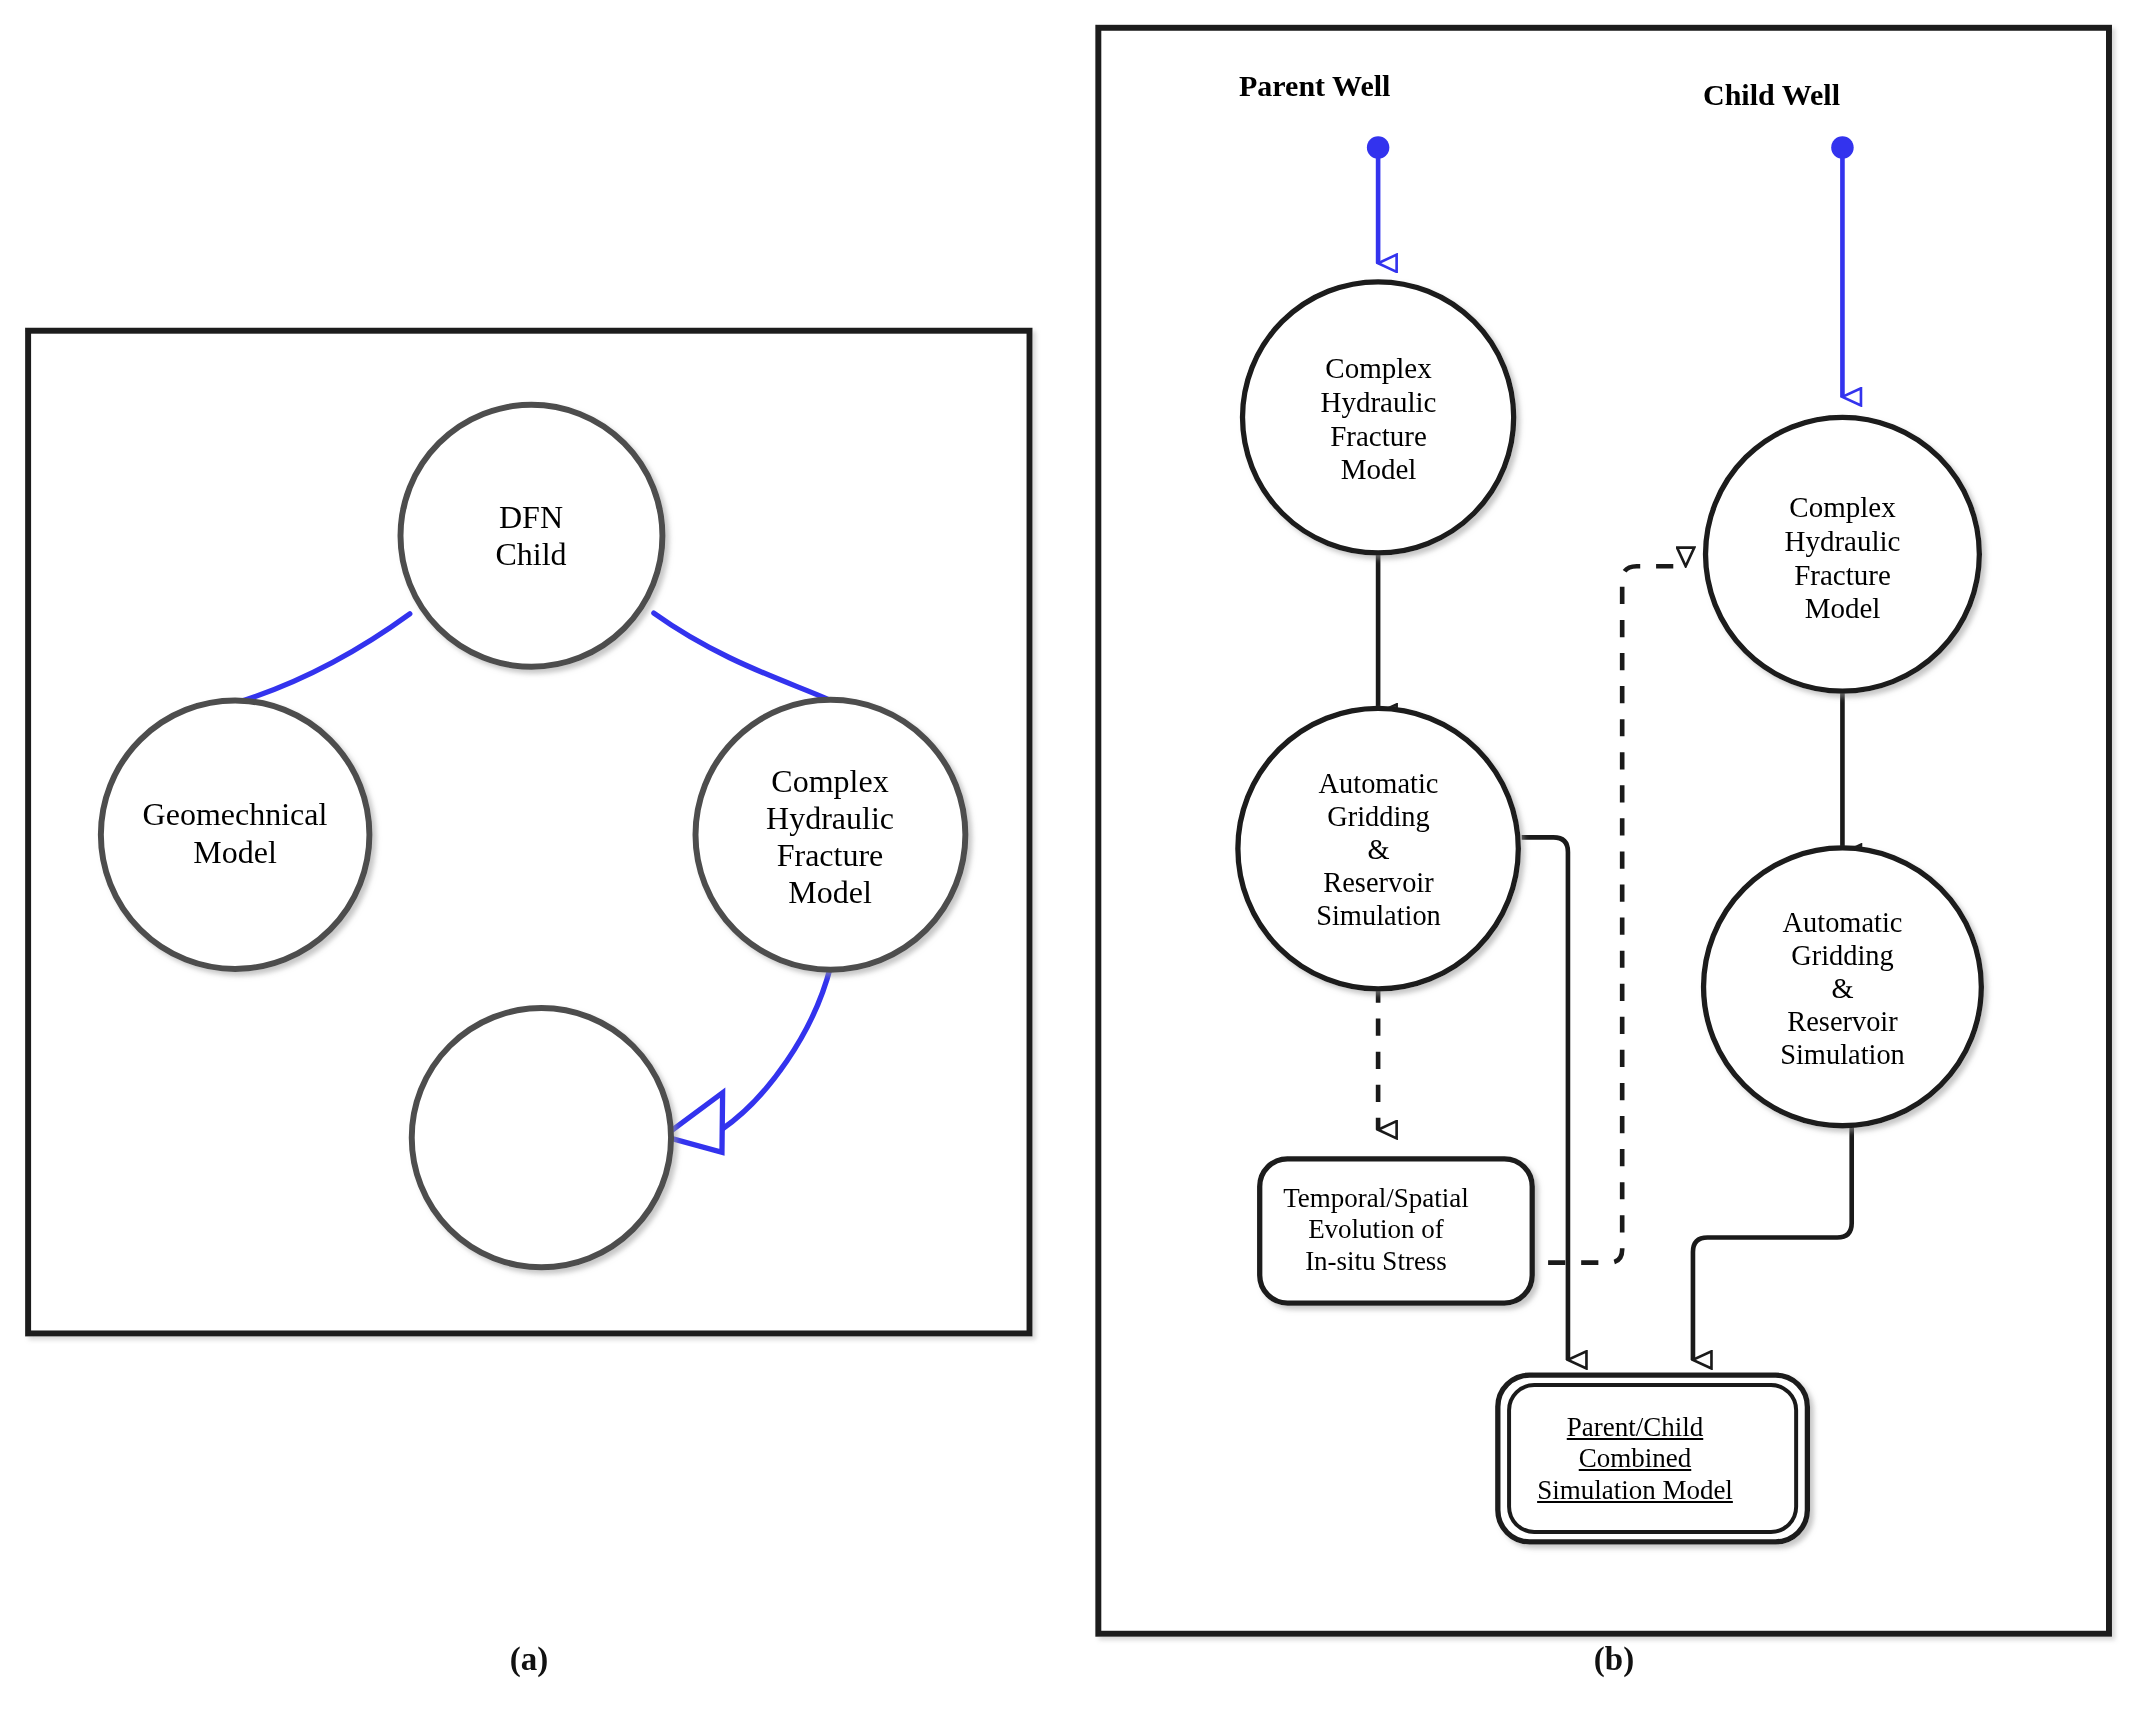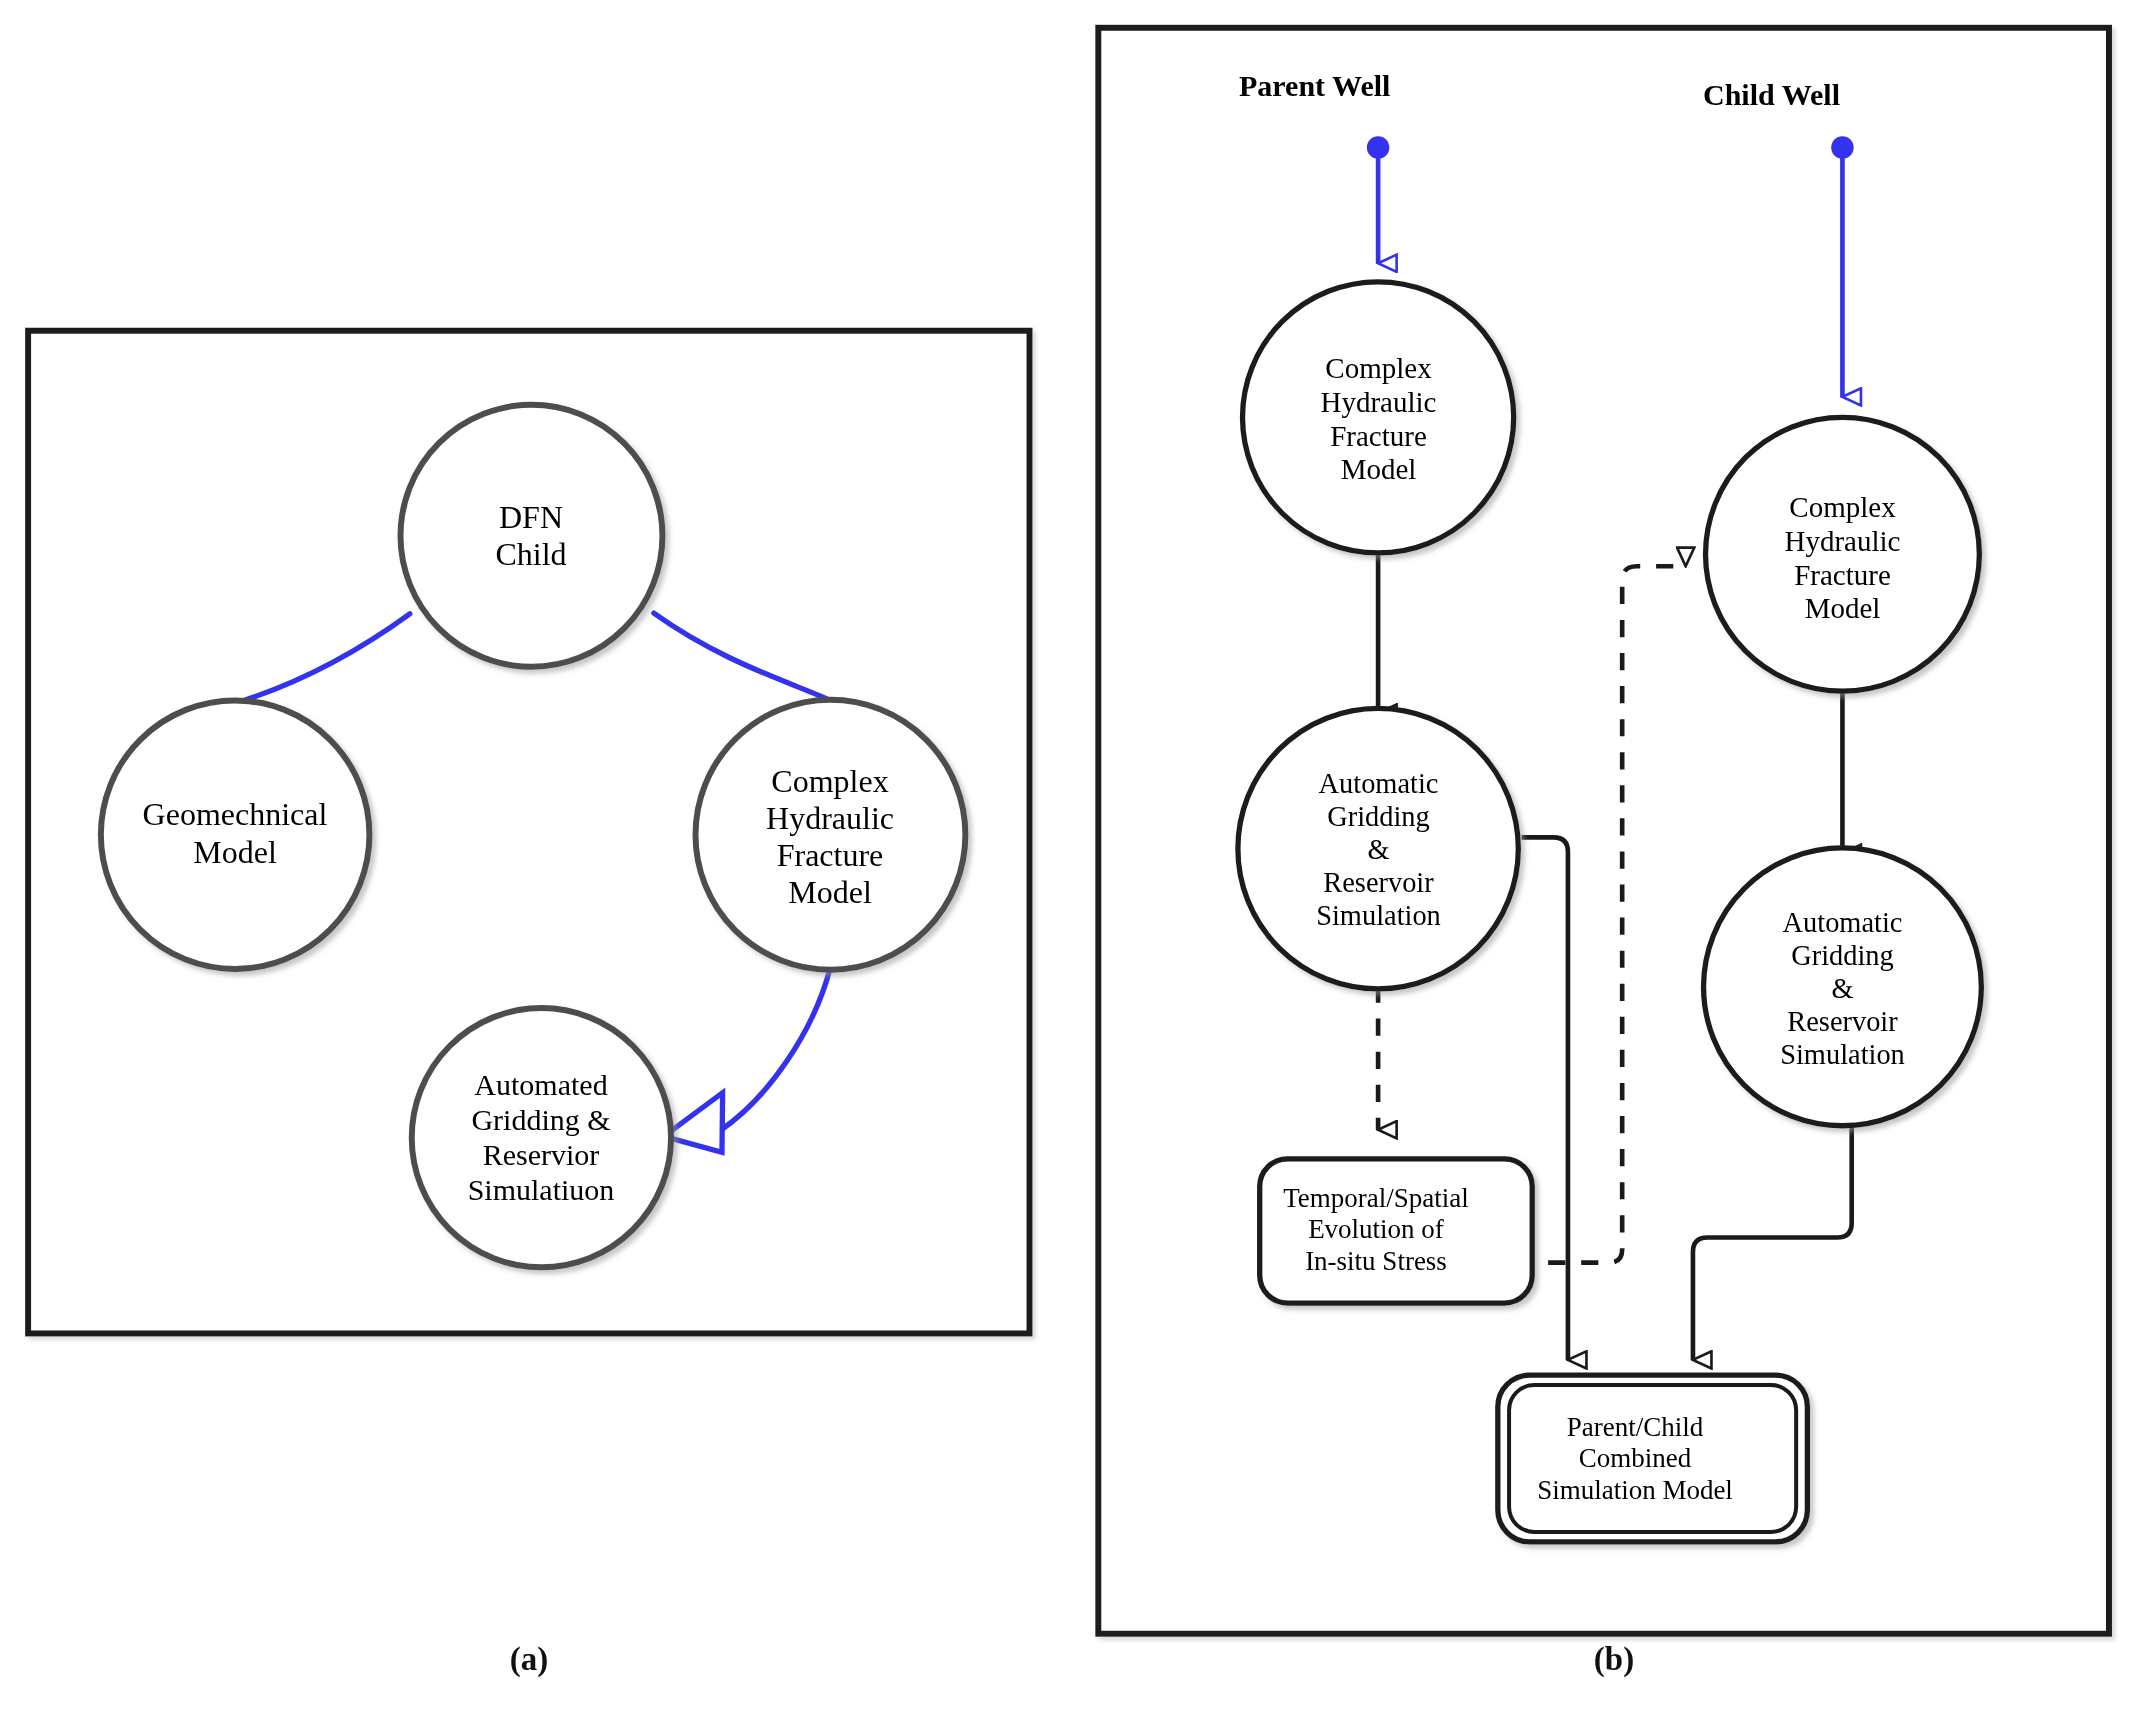--- a/index.html
+++ b/index.html
@@ -124,24 +124,20 @@
 Child</div>
 
   <div class="node-label" style="left:106px; top:764px; width:258px; height:139px; font-size:32px;">Geomechnical
 Model</div>
 
   <div class="node-label" style="left:703px; top:731px; width:254px; height:212px; font-size:32px;">Complex
 Hydraulic
 Fracture
 Model</div>
 
-  <div class="node-label" style="left:418px; top:1033px; width:246px; height:210px; font-size:30px;">Automated
-Gridding &amp;
-Reservior
-Simulatiuon</div>
 
   <div class="well-header" style="left:1239px; top:69px; width:278px;">Parent Well</div>
 
   <div class="well-header" style="left:1703px; top:78px; width:278px;">Child Well</div>
 
   <div class="node-label" style="left:1266px; top:324px; width:225px; height:191px; font-size:29px;">Complex
 Hydraulic
 Fracture
 Model</div>
 
@@ -159,21 +155,21 @@
 Hydraulic
 Fracture
 Model</div>
 
   <div class="node-label" style="left:1720px; top:877px; width:245px; height:225px; font-size:28.4px;">Automatic
 Gridding
 &amp;
 Reservoir
 Simulation</div>
 
-  <div class="node-label" style="left:1500px; top:1388px; width:270px; height:142px; font-size:27px;">Parent/Child
+  <div class="node-label" style="left:1500px; top:1388px; width:270px; height:142px; font-size:27px;text-decoration:underline;">Parent/Child
 Combined
 Simulation Model</div>
 
   <div class="panel-caption" style="left:456px; top:1641px; width:146px;">(a)</div>
 
   <div class="panel-caption" style="left:1541px; top:1641px; width:146px;">(b)</div>
 
 </div>
 
 

